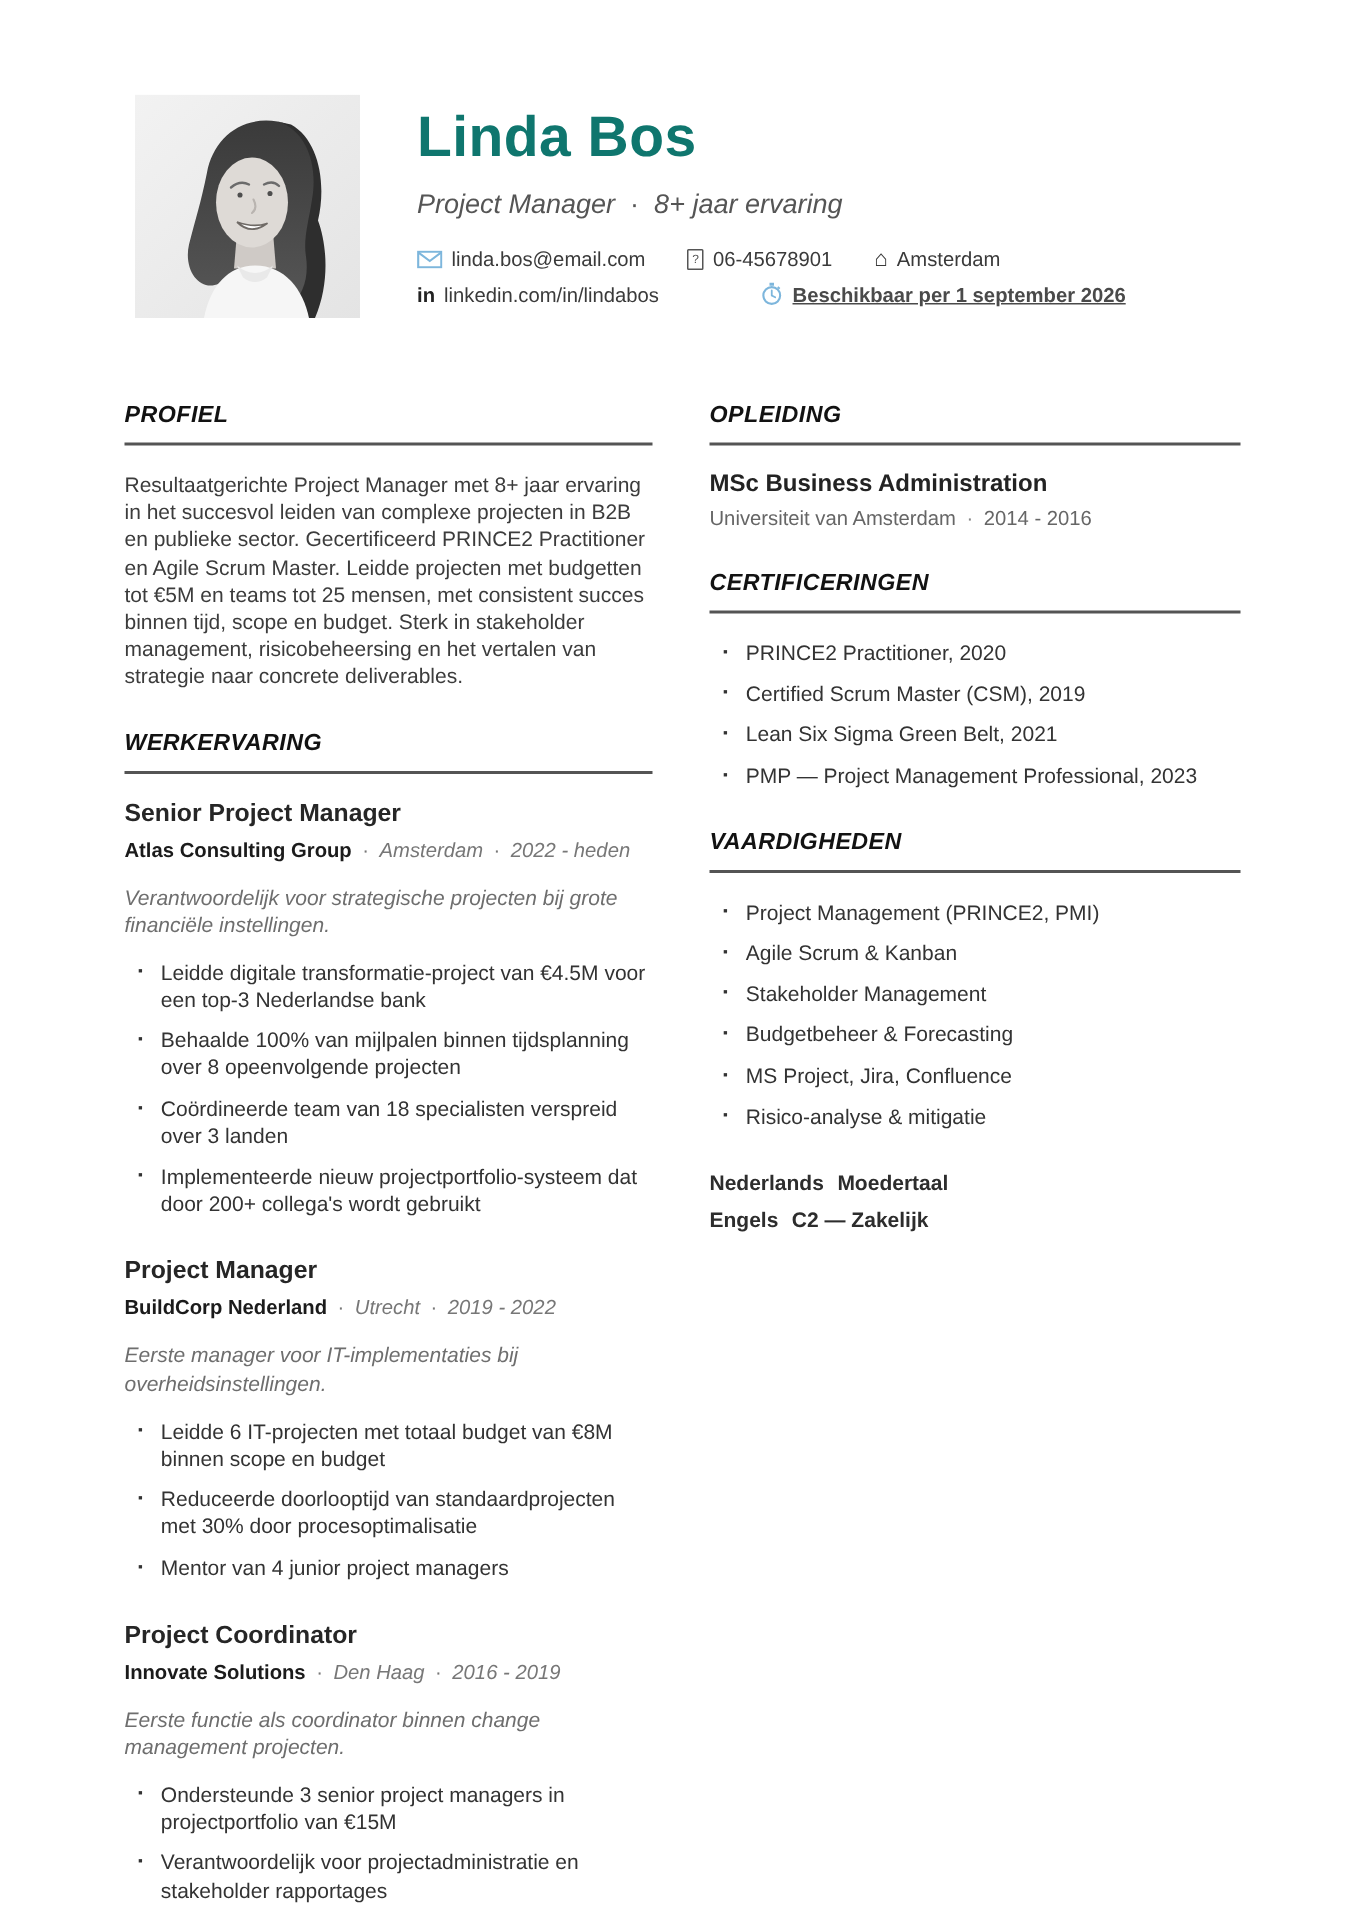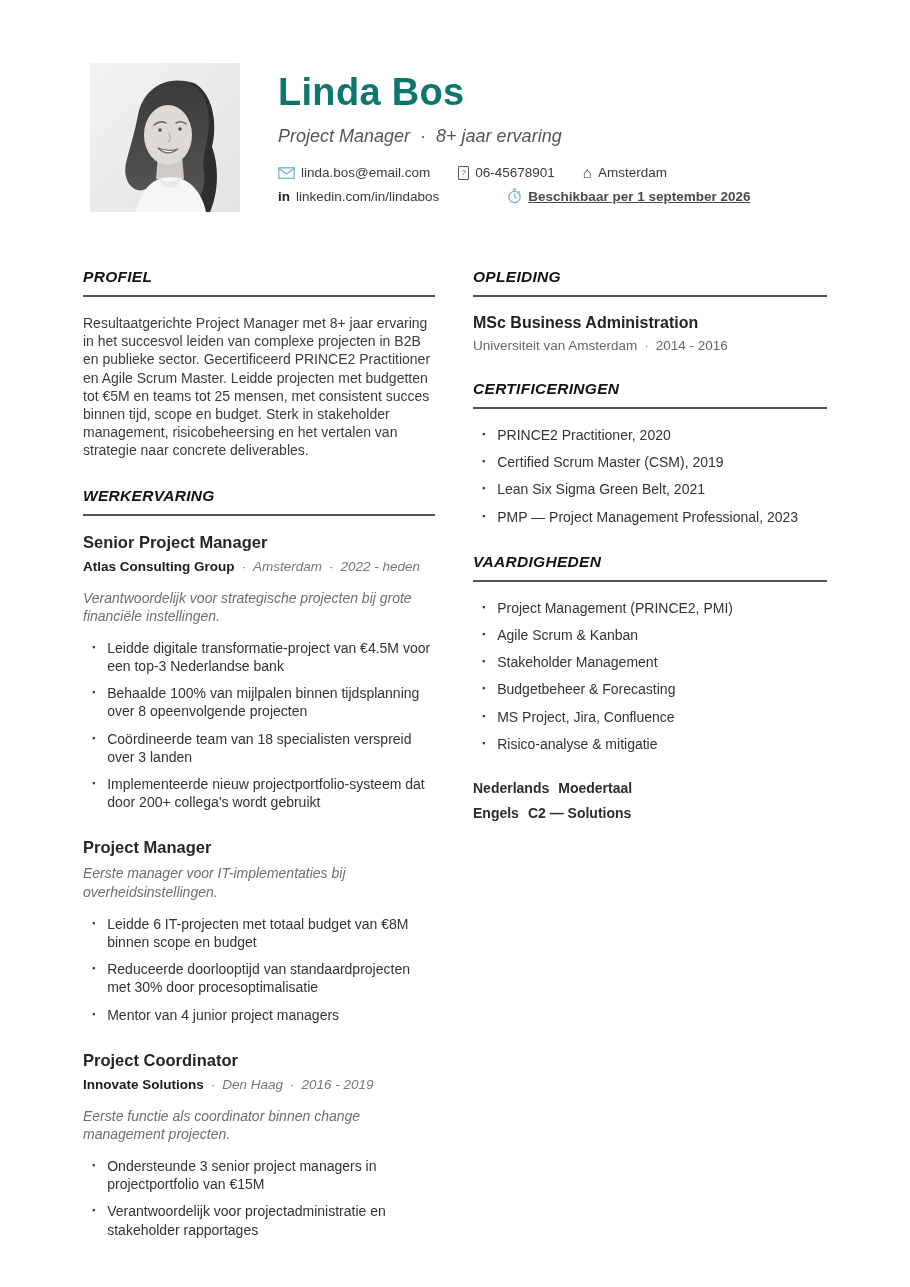--- a/index.html
+++ b/index.html
@@ -174,20 +174,23 @@
             </li>
           <li>
               <span class="bullet-marker">▪</span>
               <span>Implementeerde nieuw projectportfolio-systeem dat door 200+ collega's wordt gebruikt</span>
             </li>
         </ul>
       </div>
 
       <div class="job">
         <h3 class="job-title">Project Manager</h3>
+        <p class="company-line">
+          <span class="company">BuildCorp Nederland</span><span class="sep">·</span><span class="meta">Utrecht</span><span class="sep">·</span><span class="meta">2019 - 2022</span>
+        </p>
         <p class="summary">Eerste manager voor IT-implementaties bij overheidsinstellingen.</p>
         <ul class="bullets">
           <li>
               <span class="bullet-marker">▪</span>
               <span>Leidde 6 IT-projecten met totaal budget van €8M binnen scope en budget</span>
             </li>
           <li>
               <span class="bullet-marker">▪</span>
               <span>Reduceerde doorlooptijd van standaardprojecten met 30% door procesoptimalisatie</span>
             </li>
@@ -280,18 +283,18 @@
             <span>Risico-analyse &amp; mitigatie</span>
           </li>
       </ul>
     </div>
 
     <div class="section">
       <div class="lang-row">
         <span class="lang-name">Nederlands</span><span>Moedertaal</span>
       </div>
       <div class="lang-row">
-        <span class="lang-name">Engels</span><span>C2 — Solutions</span>
+        <span class="lang-name">Engels</span><span>C2 — Zakelijk</span>
       </div>
     </div>
 
   </div>
 </div>
 
 </body></html>

